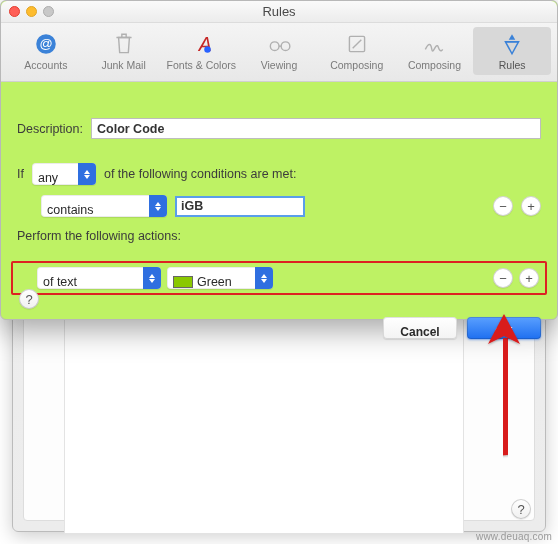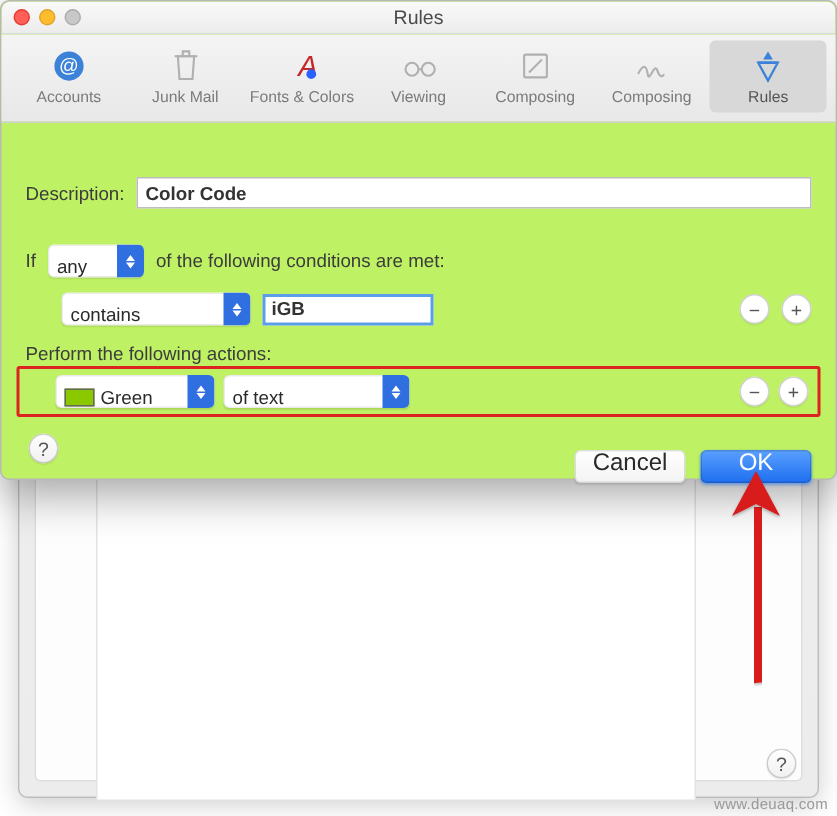--- a/index.html
+++ b/index.html
@@ -38,21 +38,21 @@
 
   .condrow { display: flex; align-items: center; gap: 8px; padding-left: 24px; margin-bottom: 12px; }
   .circbtn { width: 20px; height: 20px; border-radius: 50%; background: #fff; box-shadow: inset 0 0 0 1px rgba(0,0,0,.18), 0 1px 1px rgba(0,0,0,.08); display: flex; align-items: center; justify-content: center; color: #555; font-size: 13px; font-weight: 500; cursor: default; }
 
   .highlight { border: 2px solid #d22; border-radius: 2px; padding: 4px 6px; margin: 0 -6px 8px; }
   .actrow { display: flex; align-items: center; gap: 6px; padding-left: 18px; }
 
   .swatch { width: 20px; height: 12px; border: 1px solid #666; background: #8ac800; display: inline-block; }
 
   .btnrow { display: flex; justify-content: flex-end; gap: 10px; padding: 4px 16px 0; align-items: center; }
-  .pushbtn { height: 22px; min-width: 74px; border-radius: 4px; background: linear-gradient(#fff,#f3f3f3); box-shadow: inset 0 0 0 1px rgba(0,0,0,.12), 0 1px 1px rgba(0,0,0,.1); font-size: 16px; color: #2a2a2a; display: flex; align-items: flex-start; justify-content: center; cursor: default; }
+  .pushbtn { height: 22px; min-width: 74px; border-radius: 4px; background: linear-gradient(#fff,#f3f3f3); box-shadow: inset 0 0 0 1px rgba(0,0,0,.12), 0 1px 1px rgba(0,0,0,.1); font-size: 12px; color: #2a2a2a; display: flex; align-items: flex-end; justify-content: center; cursor: default; font-weight: bold; }
   .pushbtn.default { background: linear-gradient(#5aa0ff,#1e6ff0); color: #fff; box-shadow: inset 0 0 0 1px rgba(0,0,0,.15), 0 1px 2px rgba(30,111,240,.5); }
 
   .helpbtn { width: 20px; height: 20px; border-radius: 50%; background: linear-gradient(#fff,#f0f0f0); box-shadow: inset 0 0 0 1px rgba(0,0,0,.18), 0 1px 1px rgba(0,0,0,.08); display: flex; align-items: center; justify-content: center; color: #555; font-size: 13px; }
   .helpwrap { position: absolute; left: 18px; bottom: 10px; }
 
   .watermark { position: absolute; right: 6px; bottom: 2px; font-size: 10px; color: #999; letter-spacing: .2px; text-align: center; }
   .arrow-annot { position: absolute; left: 482px; top: 310px; pointer-events: none; }
 </style>
 </head>
 <body>
@@ -146,45 +146,45 @@
           <span class="arrows"></span>
       </div>
       <span class="label">of the following conditions are met:</span>
     </div>
 
     <div class="condrow">
       <div class="select" style="width:126px">
         <span class="sval">contains</span>
           <span class="arrows"></span>
       </div>
-      <div style="position:relative;width:114px">
+      <div style="position:relative;width:130px">
         <input class="textfield focus" style="width: 100%;" value="iGB">
       </div>
       <div style="flex:1"></div>
       <div class="circbtn">
           <span>−</span>
         </div>
       <div class="circbtn">
           <span>+</span>
         </div>
     </div>
 
-    <div class="label" style="margin-bottom:1px">Perform the following actions:</div>
+    <div class="label" style="margin-bottom:18px">Perform the following actions:</div>
 
     <div class="highlight">
       <div class="actrow">
+        <div class="select" style="width:124px">
+          <span class="sval">of text</span>
+            <span class="arrows"></span>
+        </div>
         <div class="select" style="width:106px">
           <span class="sval">
             <span class="swatch" style="background:#8ac800"></span>
             <span>Green</span>
           </span>
-            <span class="arrows"></span>
-        </div>
-        <div class="select" style="width:124px">
-          <span class="sval">of text</span>
             <span class="arrows"></span>
         </div>
         <div style="flex:1"></div>
         <div class="circbtn">
             <span>−</span>
           </div>
         <div class="circbtn">
             <span>+</span>
           </div>
       </div>

